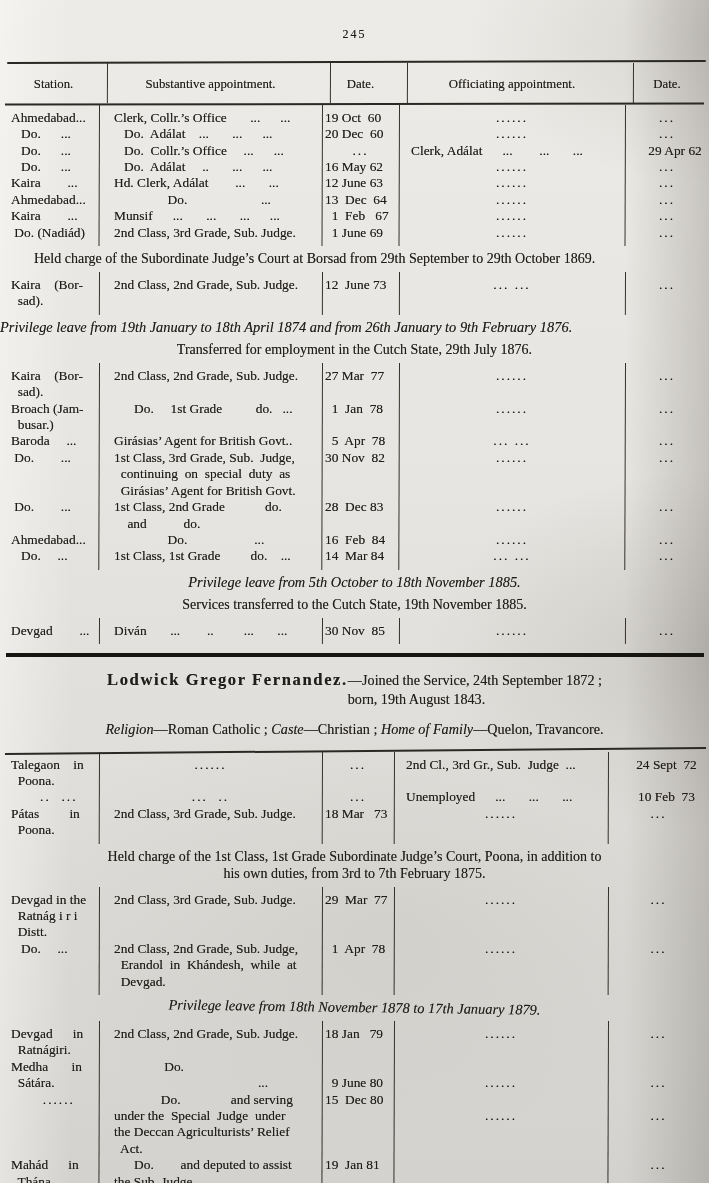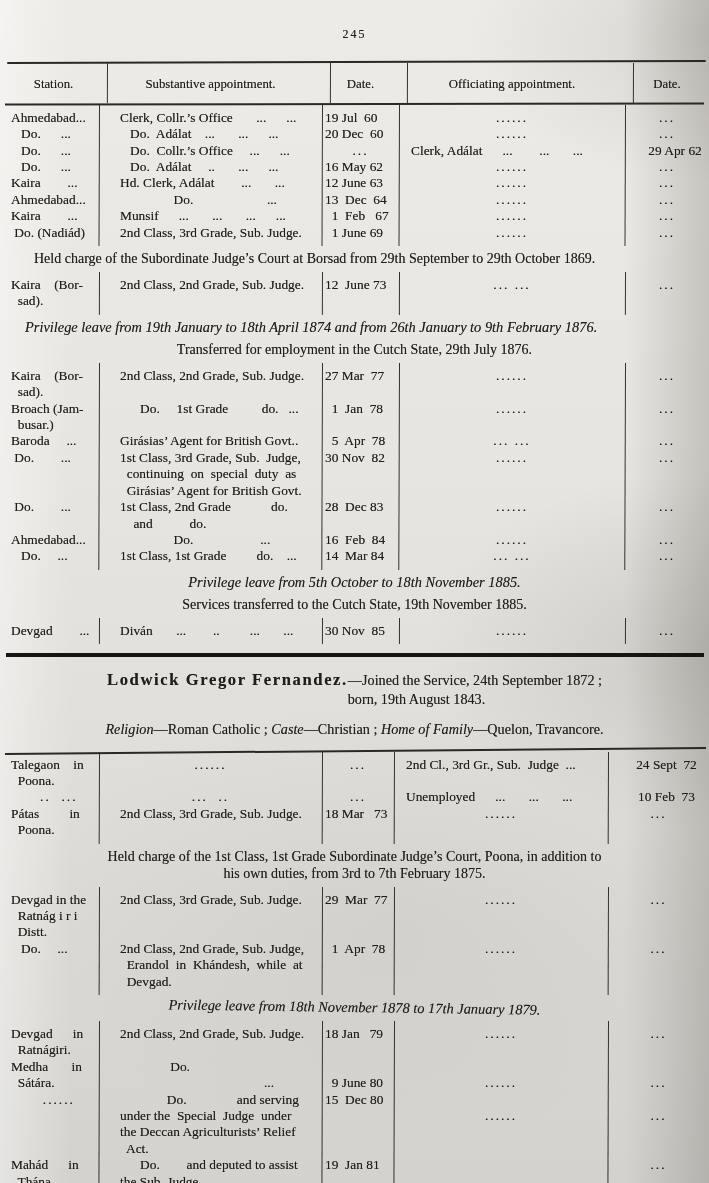--- a/index.html
+++ b/index.html
@@ -25,29 +25,29 @@
   .thead{position:relative;display:grid;grid-template-columns:91px 223px 77px 226px 84px;
     margin-left:8px;height:40px;align-items:center;text-align:center;font-size:12.8px;}
   .thead .hc{padding-top:2px;}
   .vline{position:absolute;top:0;bottom:0;width:1.2px;background:#34312b;transform:rotate(.2deg);transform-origin:top center;}
   .tsection{position:relative;padding:5px 0 5px;}
   .trow{display:grid;margin-left:8px;}
   .t1 .trow{grid-template-columns:91px 223px 77px 226px 84px;}
   .t2 .trow{grid-template-columns:91px 223px 72px 214px 101px;}
   .cell{white-space:pre;font-size:13.4px;line-height:16.4px;color:#1f1d19;}
   .cell.st{padding-left:3px;}
-  .cell.sub{padding-left:21px;}
+  .cell.sub{padding-left:15px;}
   .cell.d{padding-left:3px;}
   .cell.off{padding-left:12px;}
   .cell.d2{text-align:center;padding-left:16px;}
   .cell.dots{text-align:center;padding-left:0;letter-spacing:2px;color:#1b1915;}
   .para{font-size:14px;line-height:17px;margin:4px 0 5px;white-space:pre;}
   .para.indent{padding-left:34px;}
   .para.italic{font-style:italic;font-size:14.4px;}
-  .para.indent-sm{padding-left:25px;}
+  .para.indent-sm{}
   .para.center{text-align:center;white-space:normal;}
   .para.preline{white-space:pre-line;}
   .para.skew{transform:rotate(.8deg);}
   .heading{text-align:center;margin-top:13px;white-space:nowrap;}
   .h-name{font-weight:bold;font-size:16.6px;letter-spacing:1.6px;}
   .h-rest{font-size:14.2px;}
   .h-born{font-size:14.2px;white-space:nowrap;text-align:center;transform:translateX(62px);margin-top:1px;}
   .religion{text-align:center;font-size:14.2px;margin-top:13px;}
   .religion .it{font-style:italic;}
 </style>
@@ -75,21 +75,21 @@
 
   <div id="record1" class="t1">
       <div class="tsection t1">
         <div class="vline" style="left: 99px;"></div>
         <div class="vline" style="left: 322px;"></div>
         <div class="vline" style="left: 399px;"></div>
         <div class="vline" style="left: 625px;"></div>
         <div class="trow">
           <div class="cell st">Ahmedabad...</div>
           <div class="cell sub">Clerk, Collr.’s Office       ...      ...</div>
-          <div class="cell d">19 Jul  60</div>
+          <div class="cell d">19 Oct  60</div>
           <div class="cell off dots">......</div>
           <div class="cell d2 dots">...</div>
         </div>
         <div class="trow">
           <div class="cell st">   Do.      ...</div>
           <div class="cell sub">   Do.  Adálat    ...       ...      ...</div>
           <div class="cell d">20 Dec  60</div>
           <div class="cell off dots">......</div>
           <div class="cell d2 dots">...</div>
         </div>

